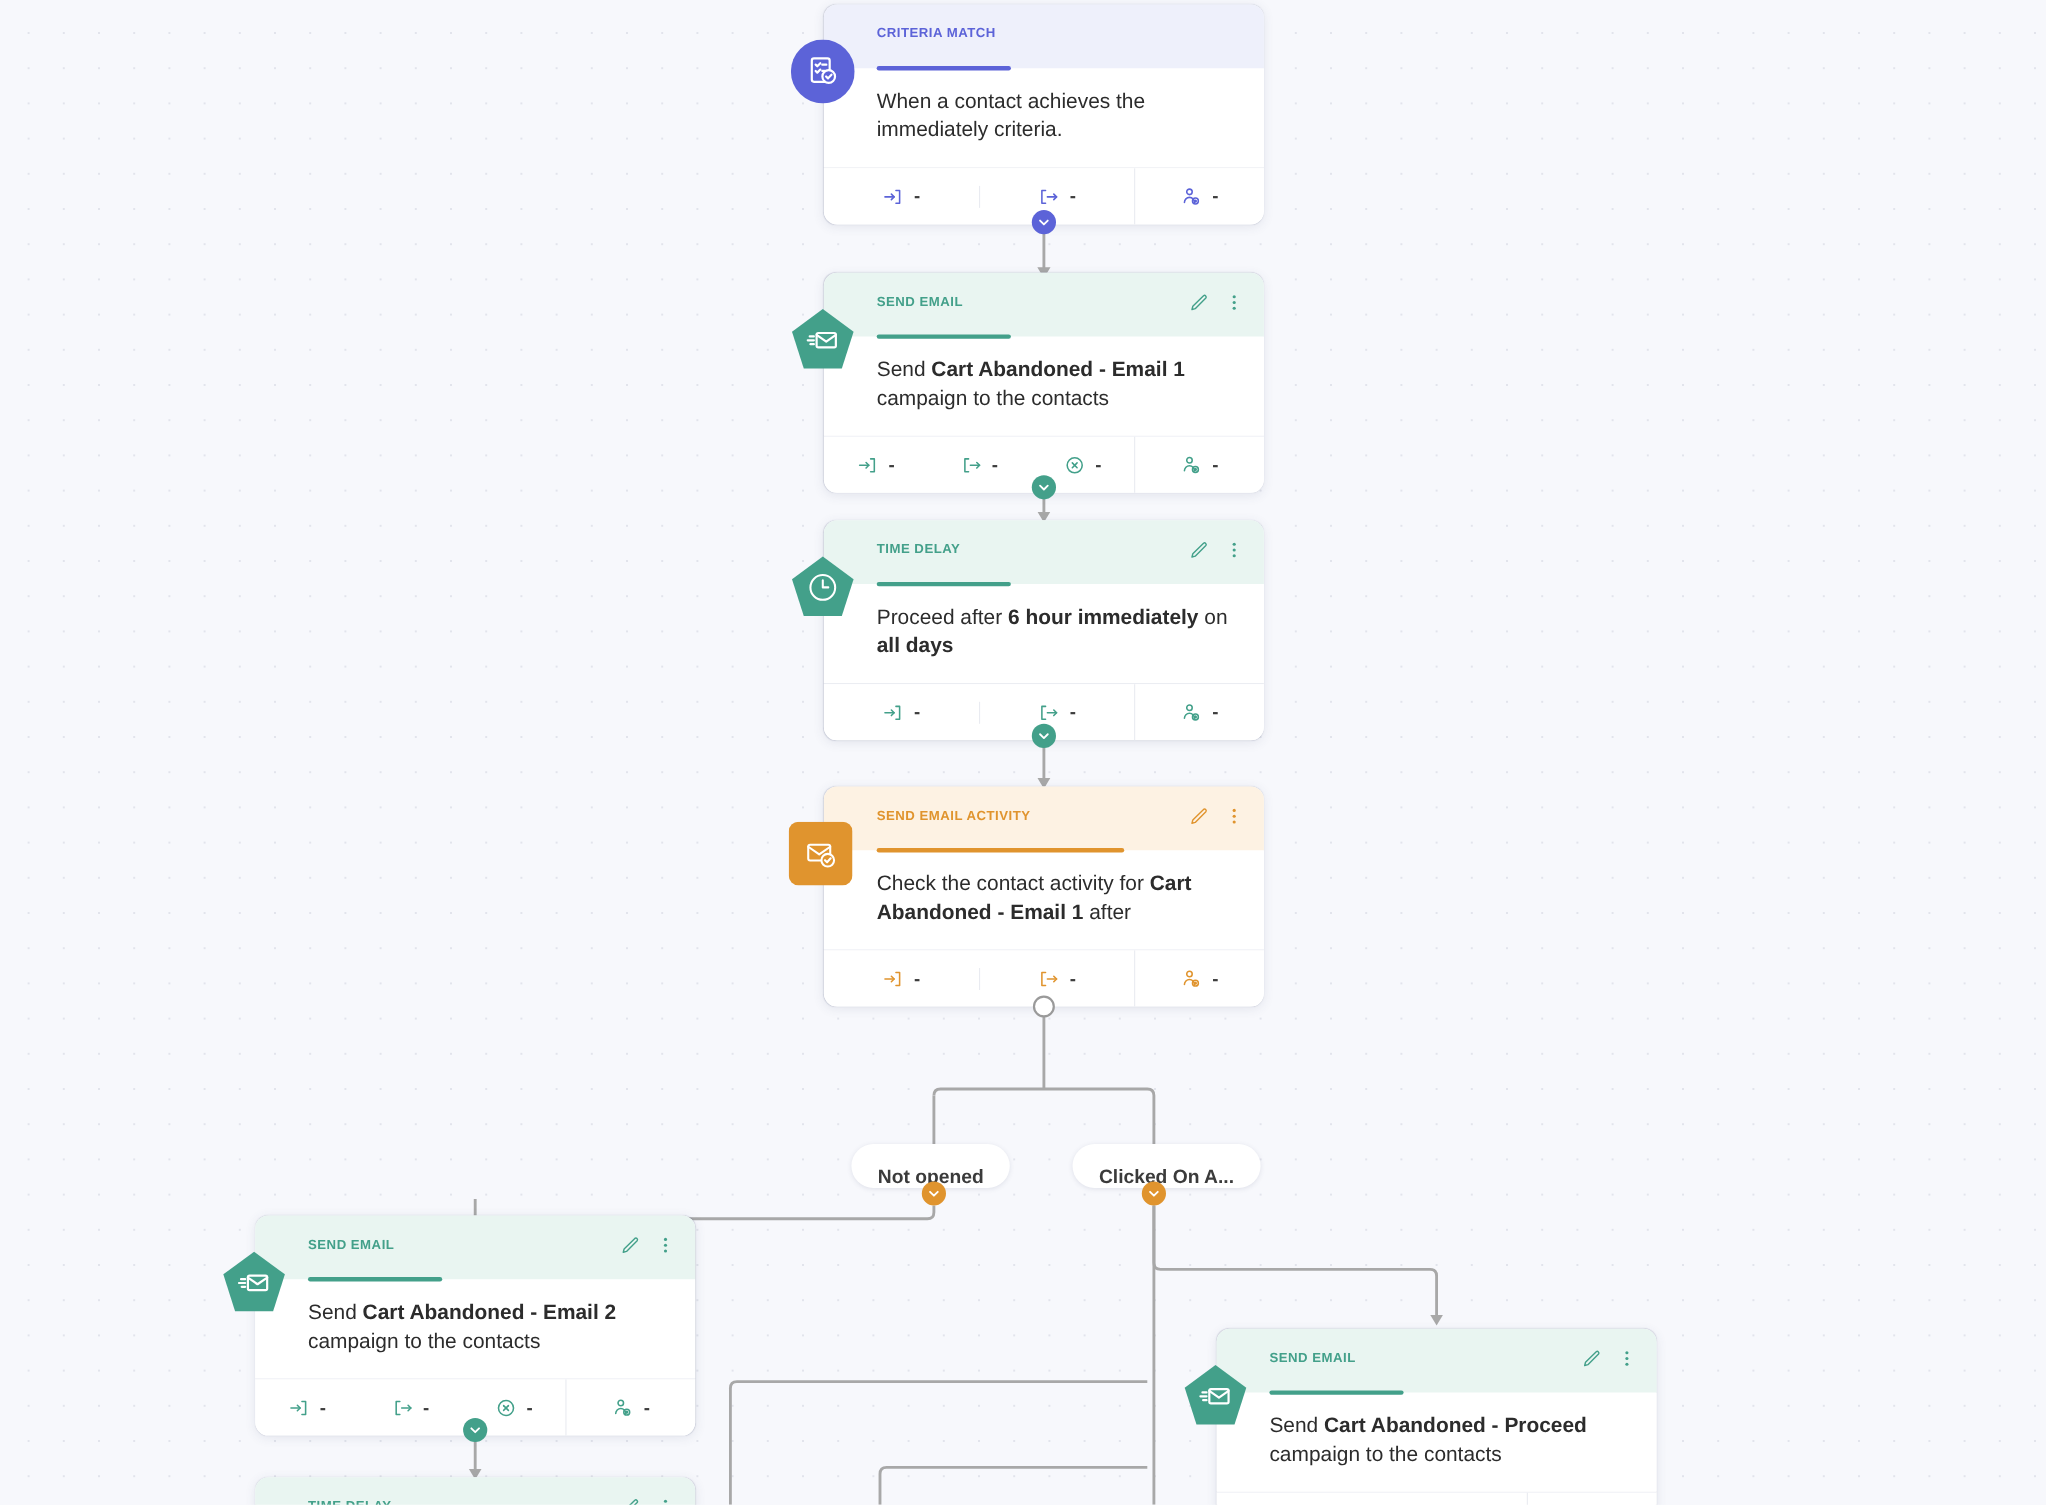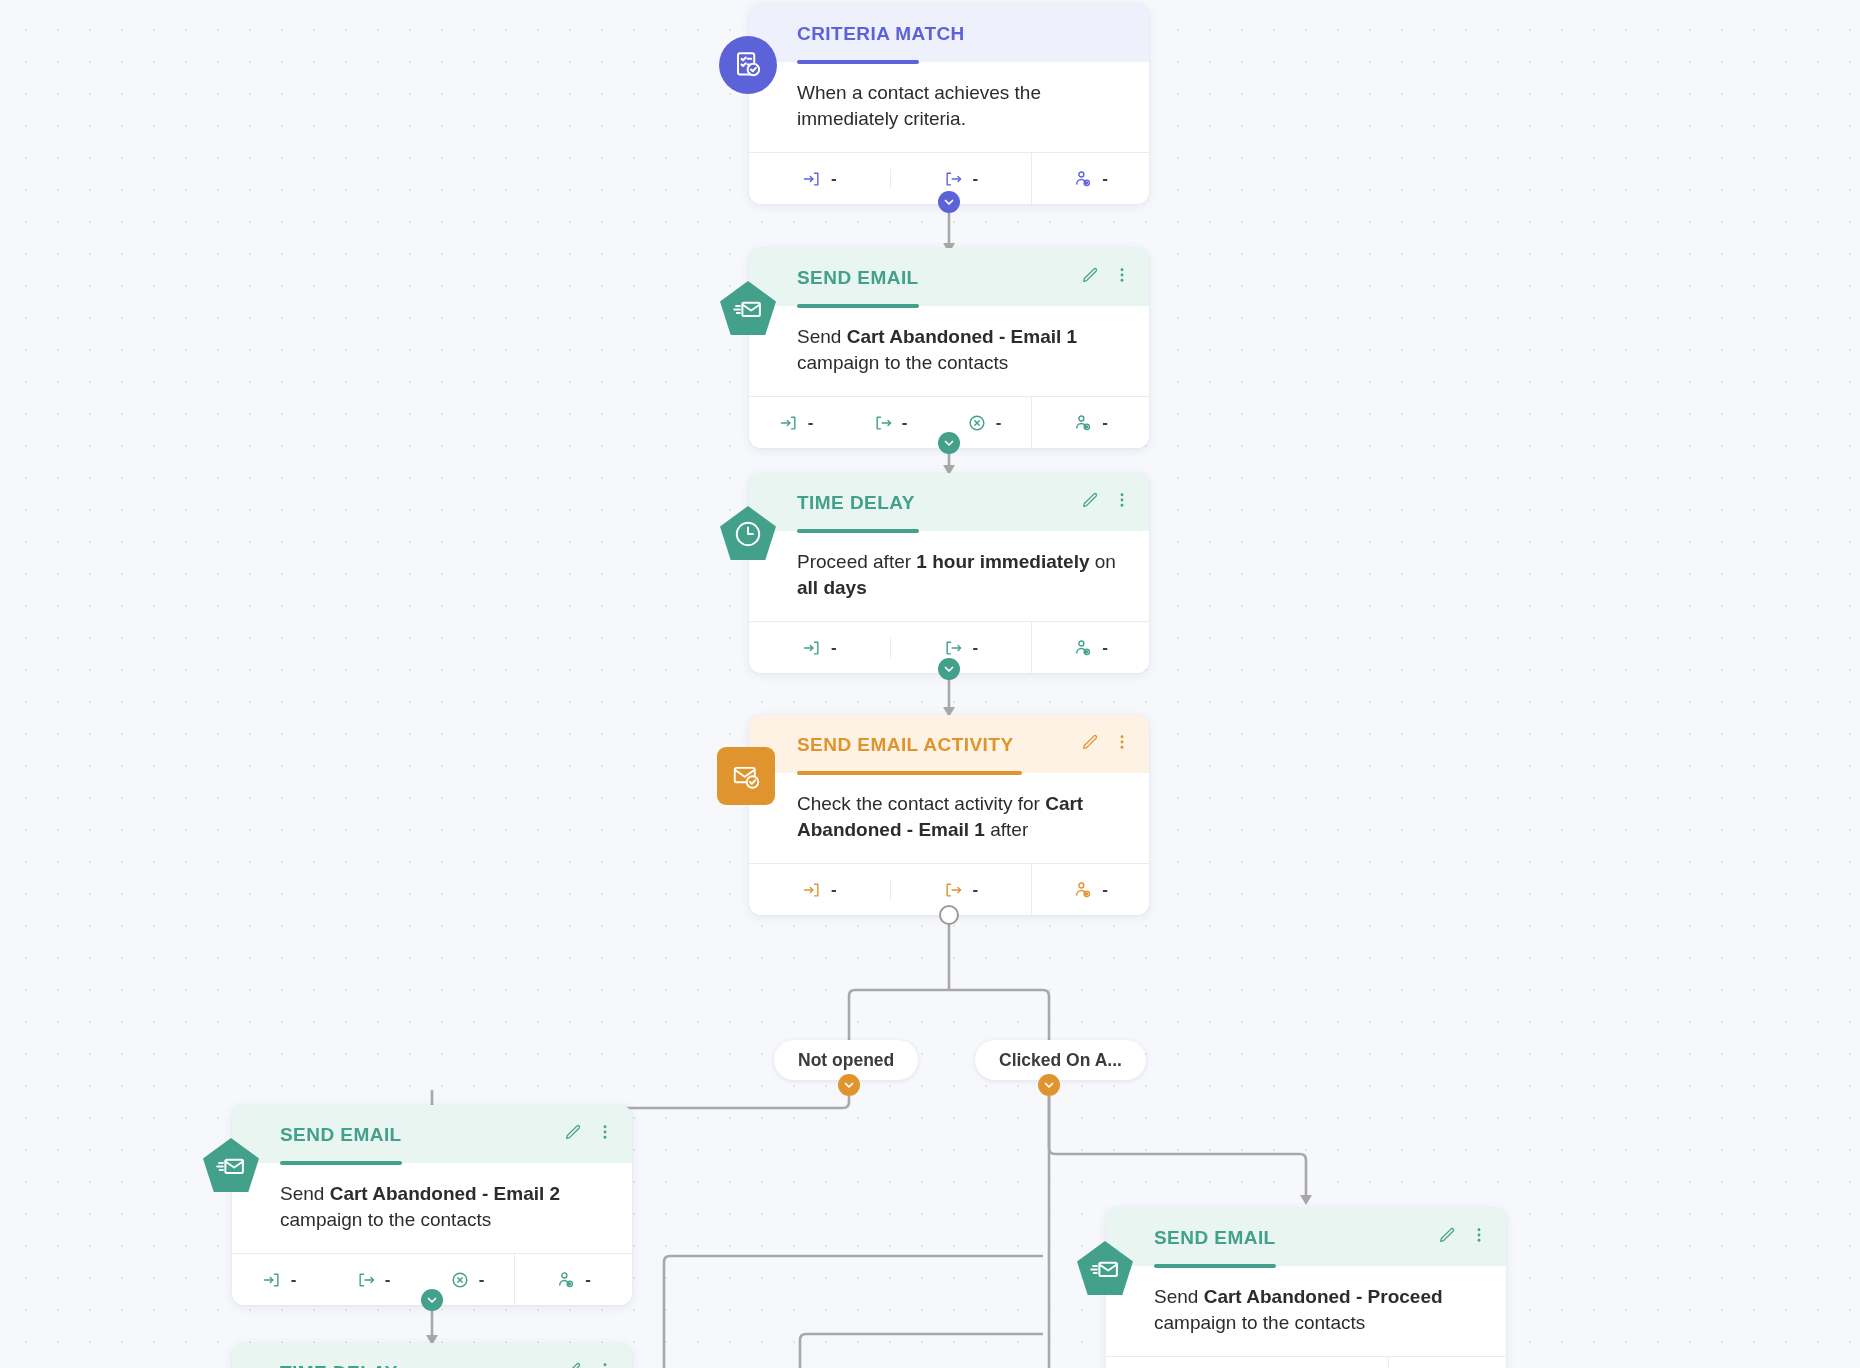--- a/index.html
+++ b/index.html
@@ -44,21 +44,21 @@
   }
 
   .node-header {
     border-radius: 12px 12px 0 0;
     padding: 19px 22px 0 48px;
     position: relative;
     height: 58px;
   }
 
   .node-title {
-    font-size: 19px;
+    font-size: 12px;
     font-weight: bold;
     letter-spacing: 0.45px;
   }
 
   .header-actions {
     position: absolute;
     right: 18px;
     top: 18px;
     display: flex;
     align-items: center;
@@ -147,21 +147,21 @@
     height: 30px;
   }
 
   
   .branch-chip {
     position: absolute;
     height: 40px;
     background: #ffffff;
     border-radius: 22px;
     display: flex;
-    align-items: center;
+    align-items: flex-end;
     justify-content: center;
     padding: 0 24px;
     font-size: 17.5px;
     font-weight: bold;
     color: #3b3b3b;
     box-shadow: 0 1px 5px rgba(62,70,110,0.13);
     z-index: 5;
     white-space: nowrap;
   }
 
@@ -381,21 +381,21 @@
         </svg>
         <svg class="icon-btn" viewBox="0 0 24 24" fill="#43a08a">
           <circle cx="12" cy="5" r="1.9"></circle>
             <circle cx="12" cy="12" r="1.9"></circle>
             <circle cx="12" cy="19" r="1.9"></circle>
         </svg>
       </div>
       <div class="title-rule" style="background:#43a08a;"></div>
     </div>
     <div class="node-body">
-      <span>Proceed after </span><b>1 hour immediately</b><span> on </span><b>all days</b>
+      <span>Proceed after </span><b>6 hour immediately</b><span> on </span><b>all days</b>
     </div>
     <div class="node-footer">
       <div class="stat-group">
         <div class="stat">
           <svg width="20" height="20" viewBox="0 0 24 24" fill="none" stroke="#43a08a" stroke-width="1.7" stroke-linecap="round" stroke-linejoin="round">
             <path d="M3 12 L13 12"></path>
               <path d="M10 9 L13 12 L10 15"></path>
               <path d="M15 5 L19 5 L19 19 L15 19"></path>
           </svg>
           <span class="stat-value">-</span>

